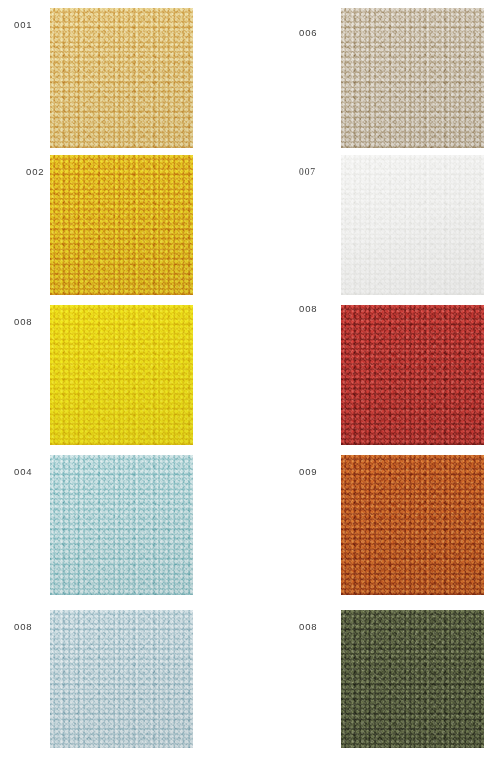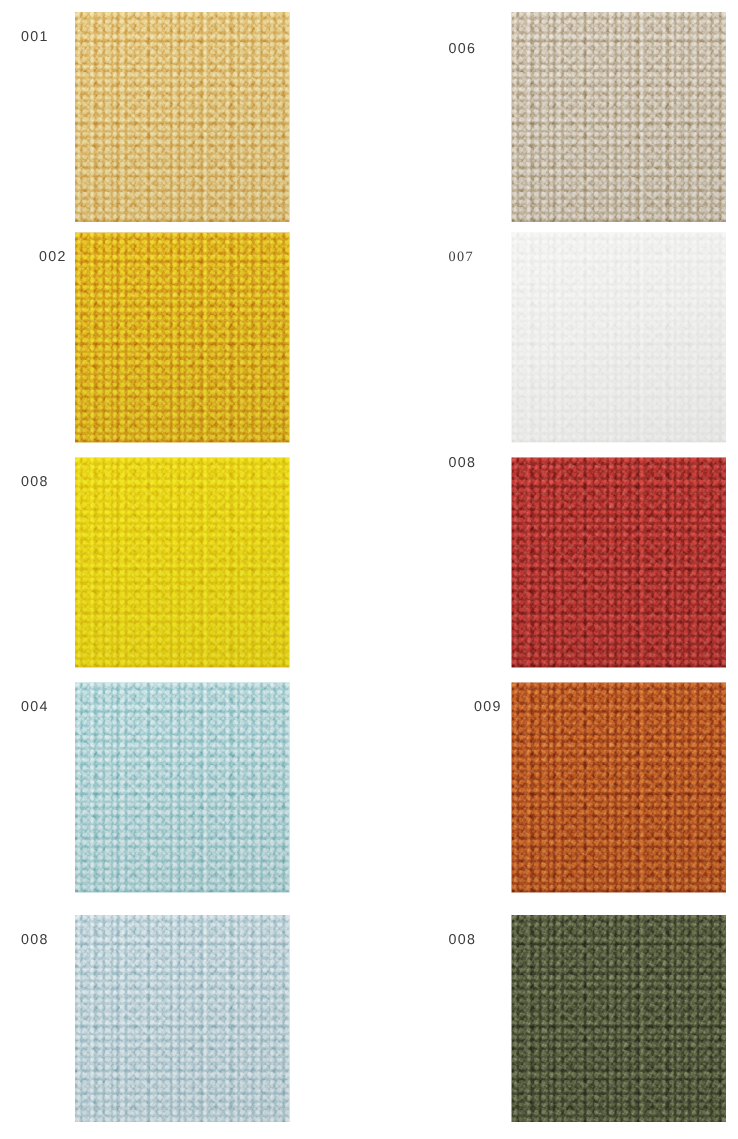--- a/index.html
+++ b/index.html
@@ -163,21 +163,21 @@
       <div class="swatch-cell" style="left: 0px; top: 0px;">
         <div class="swatch-label" style="left: 299px; top: 304px; color: rgb(59, 59, 59);">008</div>
         <div class="swatch-chip" style="left: 341px; top: 305px; width: 143px; height: 140px; background-color: rgb(157, 43, 39);">
           <div class="tex"></div>
           <div class="tex2"></div>
           <div class="grain"></div>
           <div class="shade"></div>
         </div>
       </div>
       <div class="swatch-cell" style="left: 0px; top: 0px;">
-        <div class="swatch-label" style="left: 316px; top: 467px; color: rgb(59, 59, 59);">009</div>
+        <div class="swatch-label" style="left: 299px; top: 467px; color: rgb(59, 59, 59);">009</div>
         <div class="swatch-chip" style="left: 341px; top: 455px; width: 143px; height: 140px; background-color: rgb(168, 74, 29);">
           <div class="tex"></div>
           <div class="tex2"></div>
           <div class="grain"></div>
           <div class="shade"></div>
         </div>
       </div>
       <div class="swatch-cell" style="left: 0px; top: 0px;">
         <div class="swatch-label" style="left: 299px; top: 622px; color: rgb(59, 59, 59);">008</div>
         <div class="swatch-chip" style="left: 341px; top: 610px; width: 143px; height: 138px; background-color: rgb(70, 76, 51);">

